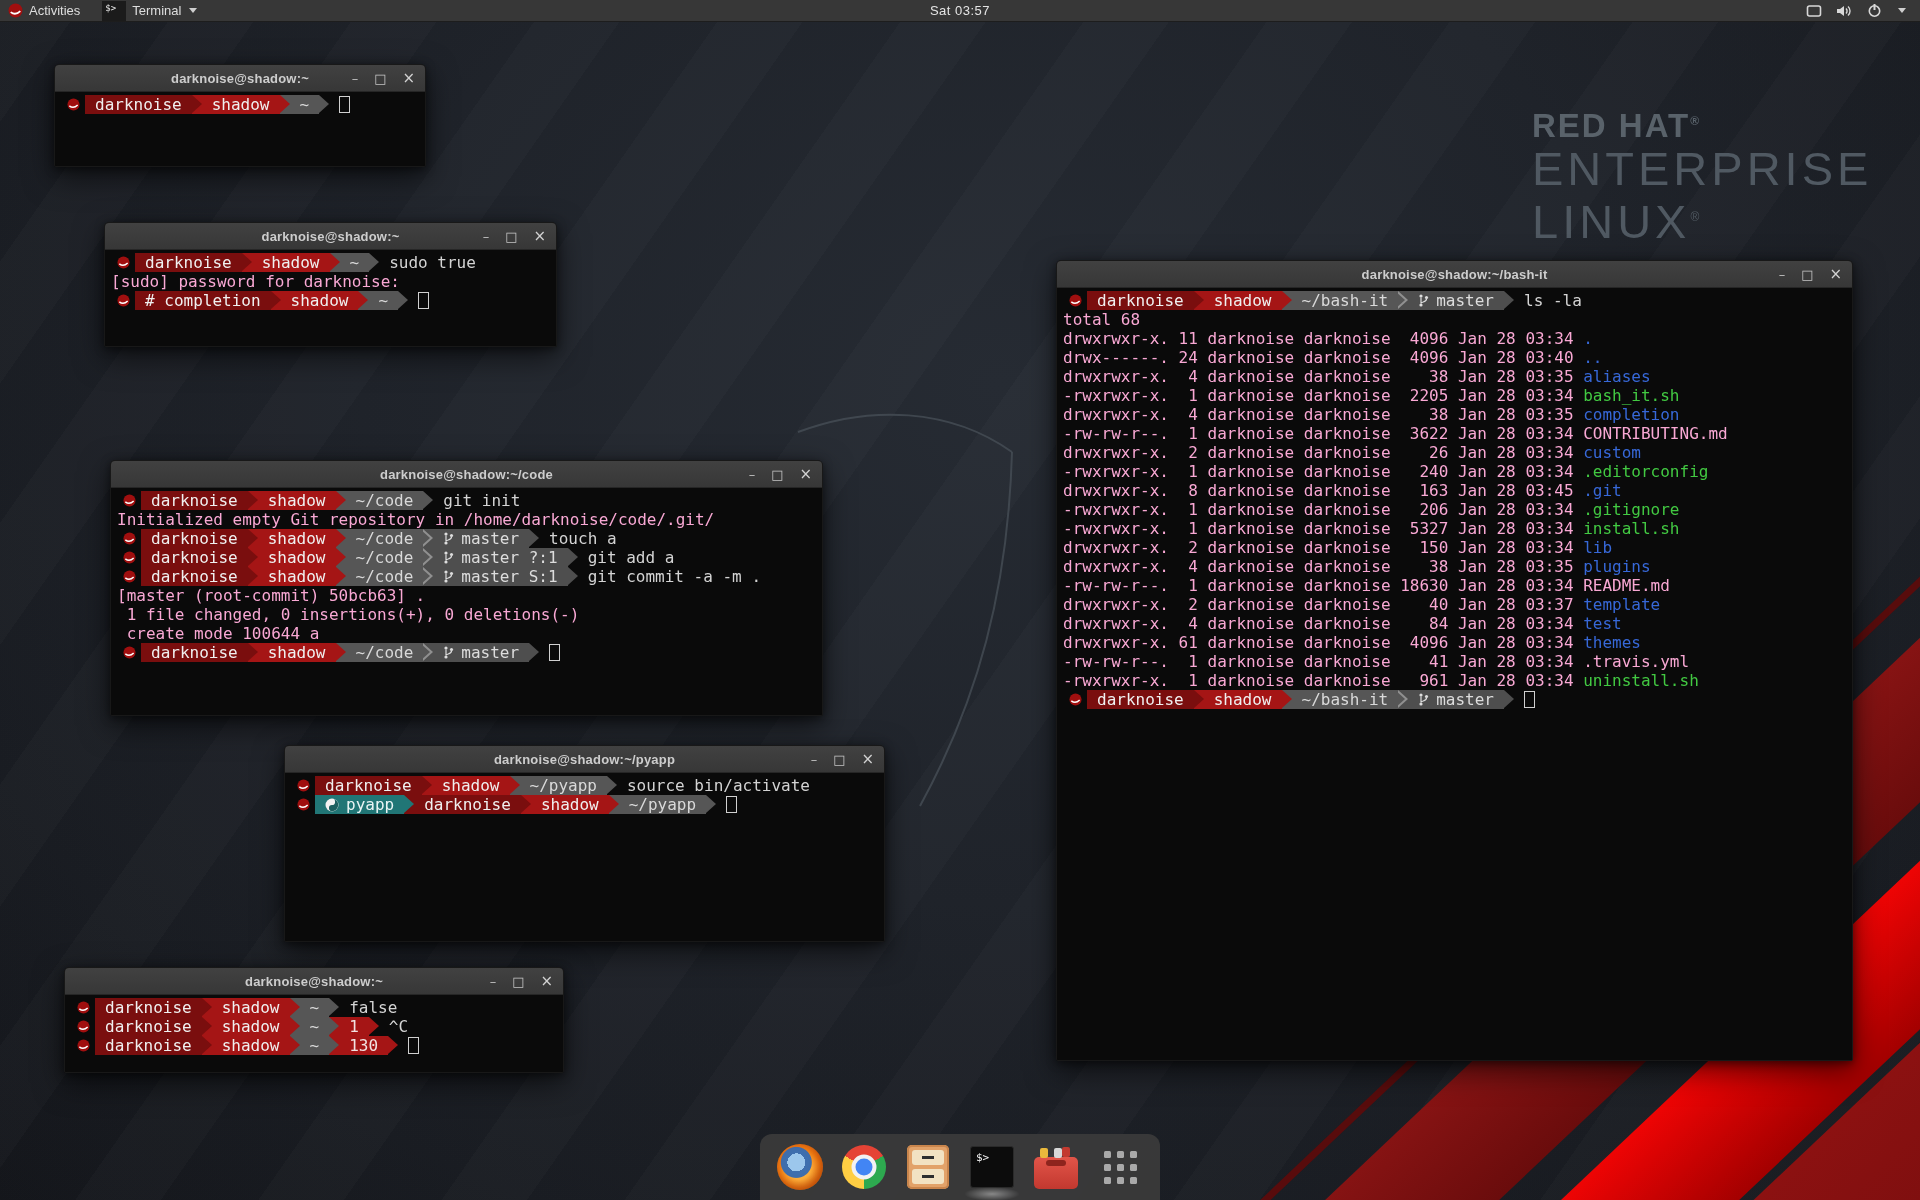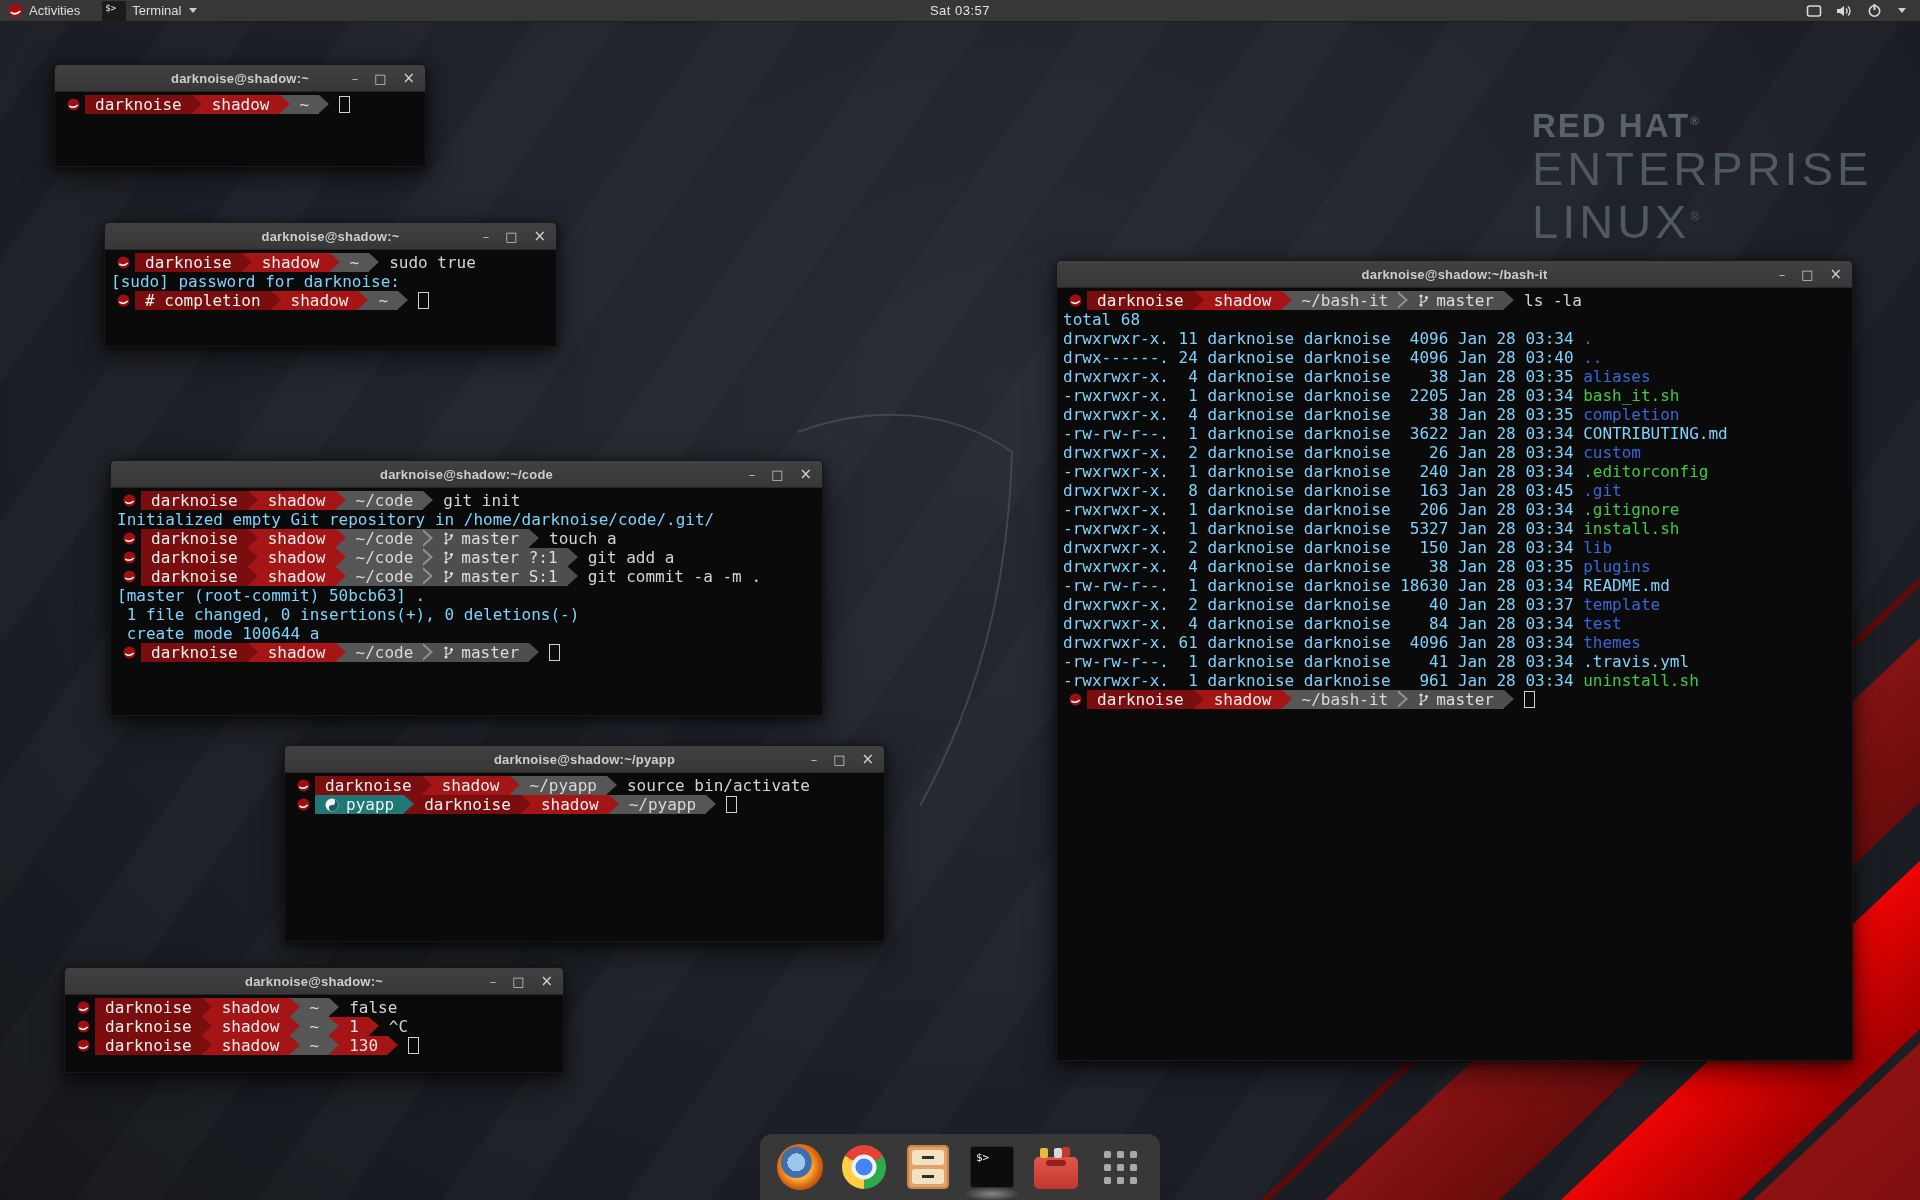--- a/index.html
+++ b/index.html
@@ -40,21 +40,21 @@
     font-family:"DejaVu Sans Mono",monospace;font-size:16px;color:#d4d4d4;}
   .tline{height:19px;line-height:19px;white-space:pre;}
   .pline{display:flex;align-items:stretch;height:19px;}
   .hat-slot{width:24px;display:flex;align-items:center;justify-content:center;flex:0 0 24px;}
   .seg{display:flex;align-items:center;padding:0 10px;font-size:16px;color:#f0f0f0;white-space:pre;}
   .seg .seg-ico{margin-right:7px;display:flex;align-items:center;}
   .sep{width:10px;position:relative;flex:0 0 10px;}
   .sep i{position:absolute;left:0;top:0;width:0;height:0;border-top:9.5px solid transparent;border-bottom:9.5px solid transparent;}
   .cmd{margin-left:10px;line-height:19px;color:#d4d4d4;white-space:pre;}
   .cursor{display:inline-block;width:9px;height:15px;border:1.5px solid #d0d0d0;margin-left:10px;align-self:center;}
-  .c-fg{color:#7dd3fc;} .c-blue{color:#3768d8;} .c-green{color:#42c942;}
+  .c-fg{color:#f9a8d4;} .c-blue{color:#3768d8;} .c-green{color:#42c942;}
   
   #dock{position:absolute;left:50%;bottom:0;transform:translateX(-50%);z-index:55;height:66px;
     background:rgba(58,58,58,.95);border-radius:12px 12px 0 0;display:flex;align-items:center;gap:16px;padding:0 16px;}
   .dock-item{width:48px;height:48px;position:relative;display:flex;align-items:center;justify-content:center;}
   .dock-item.active::after{content:"";position:absolute;left:50%;bottom:-10px;transform:translateX(-50%);
     width:56px;height:14px;border-radius:50%;background:radial-gradient(ellipse,rgba(255,255,255,.4),rgba(255,255,255,0) 70%);}
   .ic-firefox{width:46px;height:46px;border-radius:50%;
     background:radial-gradient(circle at 42% 40%, #9cc7ec 0 9px, #3f6fae 9px 15px, rgba(0,0,0,0) 16px),
     radial-gradient(circle at 50% 55%, #ffb13b 0 30%, #f07c12 60%, #d3570c 100%);
     box-shadow:inset -3px -4px 8px rgba(150,40,0,.55);}

